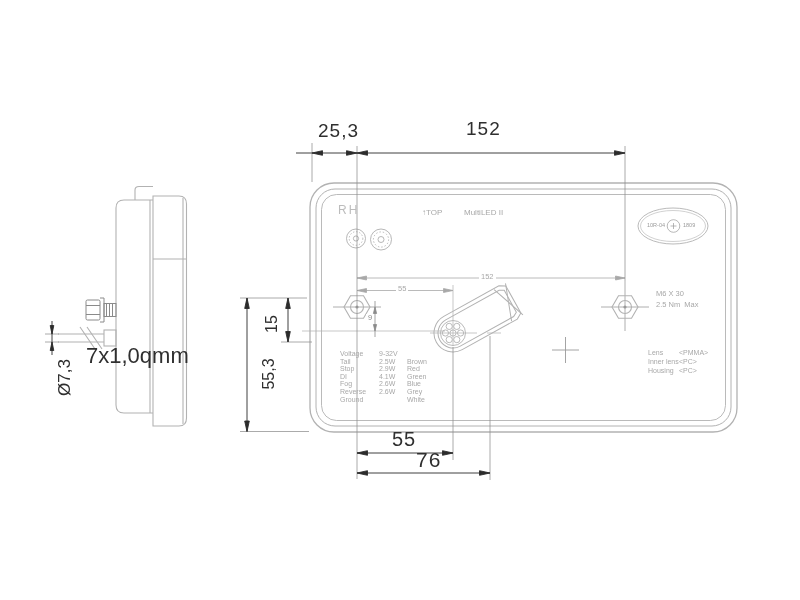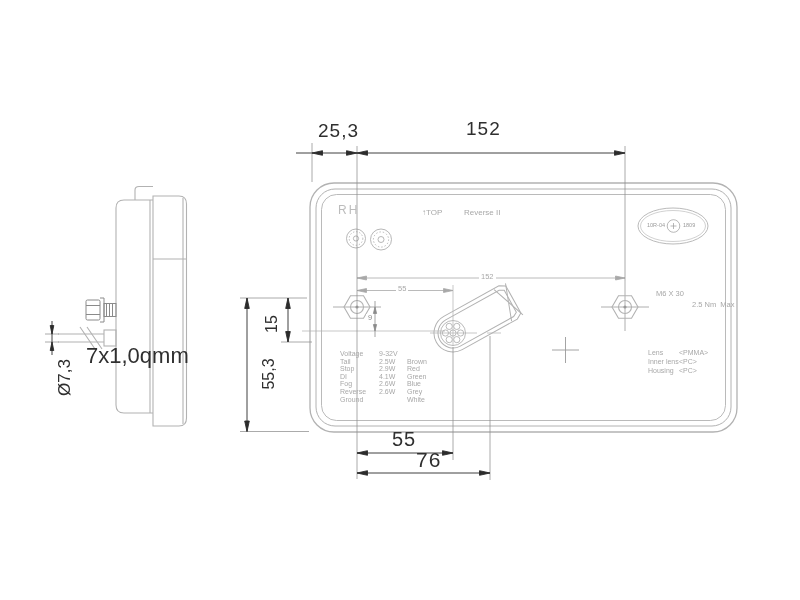--- a/index.html
+++ b/index.html
@@ -183,23 +183,23 @@
   <div class="lbl rot" style="left:245px;top:366px;width:48px;font-size:16px;">55,3</div>
   <div class="lbl rot" style="left:34px;top:369px;width:60px;font-size:17px;">Ø7,3</div>
   <span class="lbl" style="left:86px;top:345px;font-size:22px;">7x1,0qmm</span>
 
   <span class="lbl sm bgw" style="left:479px;top:272.5px;">152</span>
   <span class="lbl sm bgw" style="left:396px;top:285px;">55</span>
   <span class="lbl sm bgw" style="left:366px;top:314px;color:#8a8a8a;">9</span>
 
   <span class="lbl rh" style="left:338px;top:204px;">RH</span>
   <span class="lbl sm" style="left:422px;top:209px;font-size:8px;">↑TOP</span>
-  <span class="lbl sm" style="left:464px;top:209px;font-size:8px;">Reverse II</span>
+  <span class="lbl sm" style="left:464px;top:209px;font-size:8px;">MultiLED II</span>
   <span class="lbl sm" style="left:656px;top:290px;">M6 X 30</span>
-  <span class="lbl sm" style="left:656px;top:301px;margin-left:36px;">2.5 Nm  Max</span>
+  <span class="lbl sm" style="left:656px;top:301px;">2.5 Nm  Max</span>
 
   <span class="lbl tiny" style="left:647px;top:223px;">10R-04</span>
   <span class="lbl tiny" style="left:683px;top:223px;">1809</span>
 
   <div class="spec">
     <div class="r">
         <span class="l">Voltage</span>
         <span class="v">9-32V</span>
         <span class="w"></span>
       </div>

